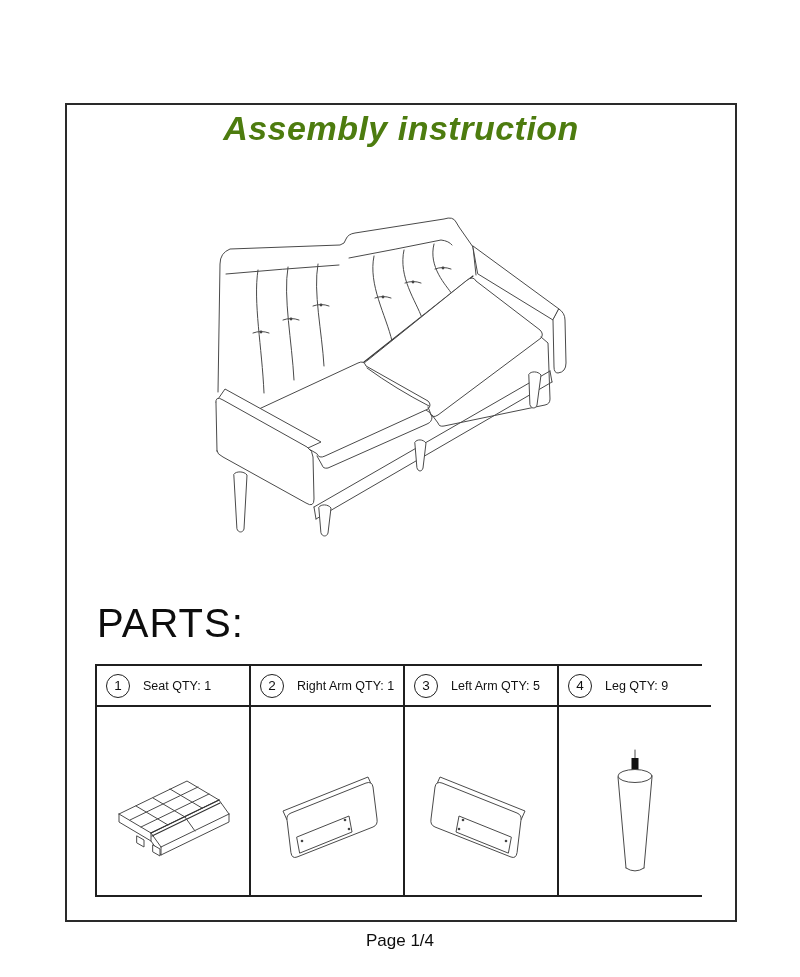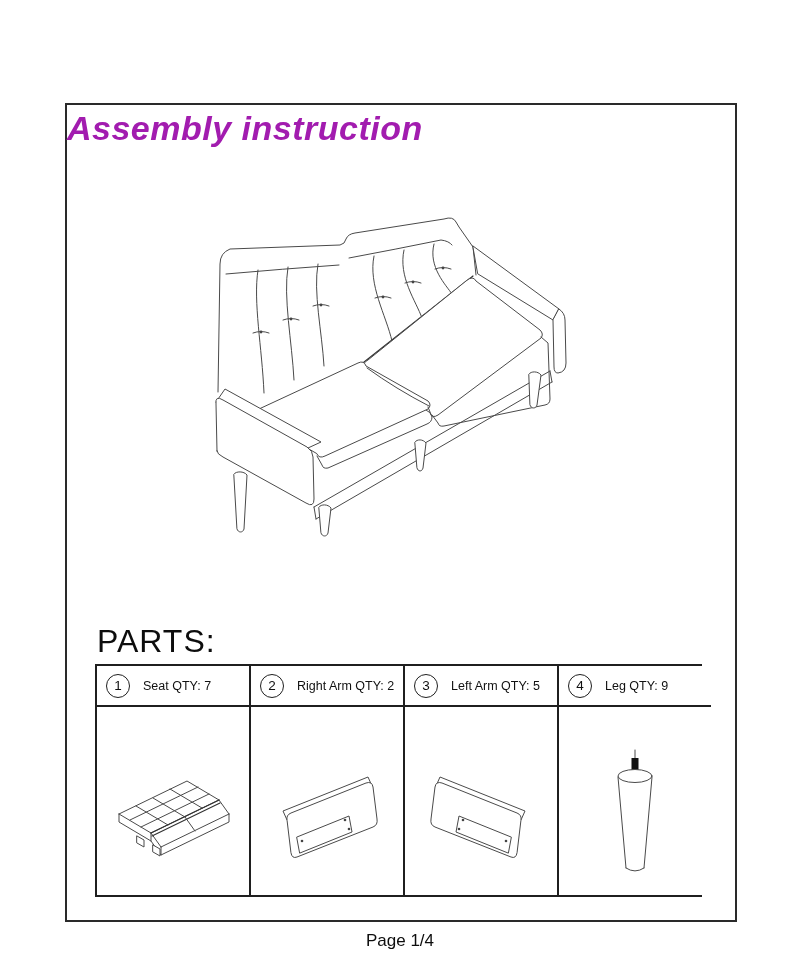--- a/index.html
+++ b/index.html
@@ -1,24 +1,24 @@
 <!DOCTYPE html>
 <html><head>
 <meta charset="utf-8">
 <style>
   html,body{margin:0;padding:0;background:#fff;}
   .canvas{position:relative;width:800px;height:977px;background:#fff;
           font-family:"Liberation Sans", sans-serif;color:#111;overflow:hidden;}
   .sheet{position:absolute;left:65px;top:103px;width:672px;height:819px;
          border:2px solid #2a2a2a;box-sizing:border-box;background:#fff;}
-  .title{position:absolute;left:0;top:4px;width:100%;text-align:left;
-         font-size:34px;font-weight:bold;font-style:italic;letter-spacing:0.5px;color:#a21caf;}
+  .title{position:absolute;left:0;top:4px;width:100%;text-align:center;
+         font-size:34px;font-weight:bold;font-style:italic;letter-spacing:0.5px;color:#4d7c0f;}
   .sofa-wrap{position:absolute;left:115px;top:92px;width:420px;height:350px;}
-  .parts-heading{position:absolute;left:30px;top:496px;font-size:32px;font-weight:400;
-                 letter-spacing:1px;color:#0d0d0d;margin-top:22px;}
+  .parts-heading{position:absolute;left:30px;top:496px;font-size:40px;font-weight:400;
+                 letter-spacing:1px;color:#0d0d0d;}
   .parts-table{position:absolute;left:28px;top:559px;width:607px;height:233px;
                border:2px solid #1f1f1f;box-sizing:border-box;
                display:grid;grid-template-columns:repeat(4,1fr);grid-template-rows:41px 188px;}
   .hcell{border-right:2px solid #1f1f1f;border-bottom:2px solid #1f1f1f;
          display:flex;align-items:center;padding-left:9px;box-sizing:border-box;background:#fff;}
   .hcell.last, .bcell.last{border-right:none;}
   .bcell{border-right:2px solid #1f1f1f;display:flex;align-items:center;justify-content:center;
          box-sizing:border-box;background:#fff;}
   .numcircle{display:inline-flex;align-items:center;justify-content:center;flex:0 0 auto;
              width:22px;height:22px;border:1.5px solid #1f1f1f;border-radius:50%;
@@ -82,25 +82,25 @@
         <path class="lnw" d="M35,254 L34,207 Q33,198 41,203 L125,250 Q131,254 131,260 L132,302 Q132,311 124,306 L41,260 Q35,257 35,254 Z"></path>
       </svg>
     </div>
 
     <div class="parts-heading">PARTS:</div>
 
     <div class="parts-table">
 
       <div class="hcell">
         <span class="numcircle">1</span>
-        <span class="plabel">Seat QTY: 7</span>
+        <span class="plabel">Seat QTY: 1</span>
       </div>
       <div class="hcell">
         <span class="numcircle">2</span>
-        <span class="plabel">Right Arm QTY: 2</span>
+        <span class="plabel">Right Arm QTY: 1</span>
       </div>
       <div class="hcell">
         <span class="numcircle">3</span>
         <span class="plabel">Left Arm QTY: 5</span>
       </div>
       <div class="hcell last">
         <span class="numcircle">4</span>
         <span class="plabel">Leg QTY: 9</span>
       </div>
 

